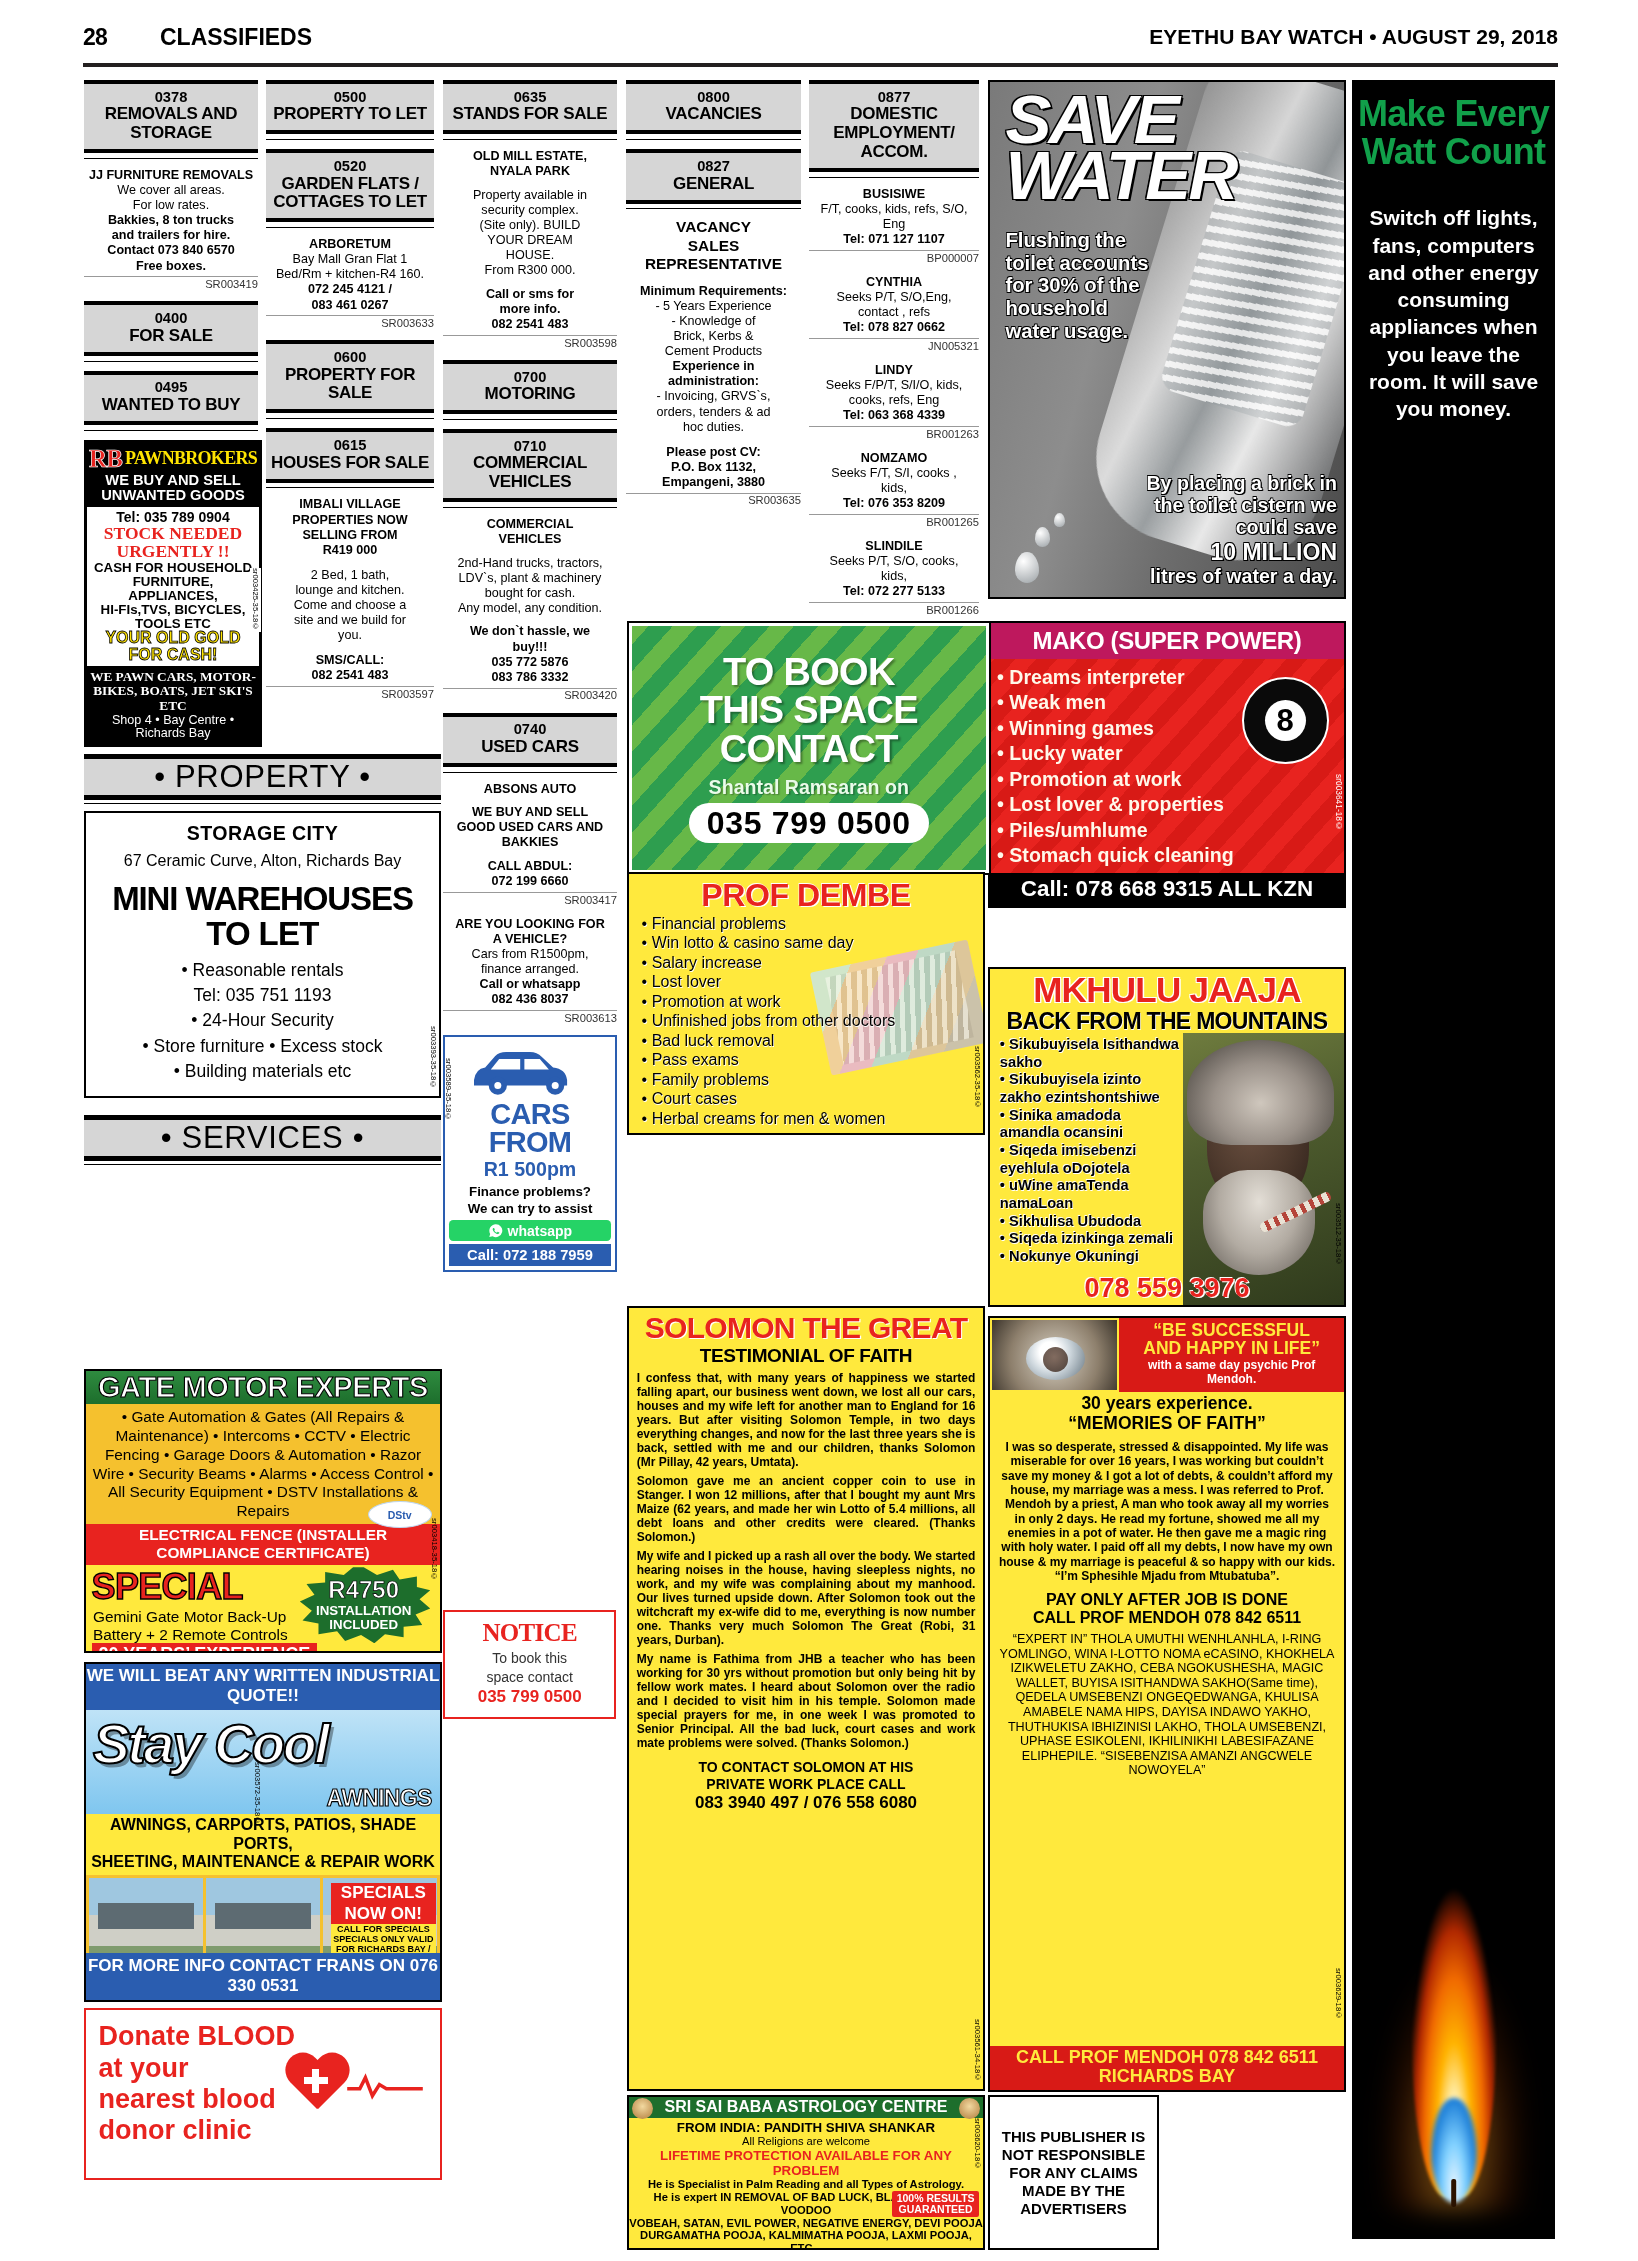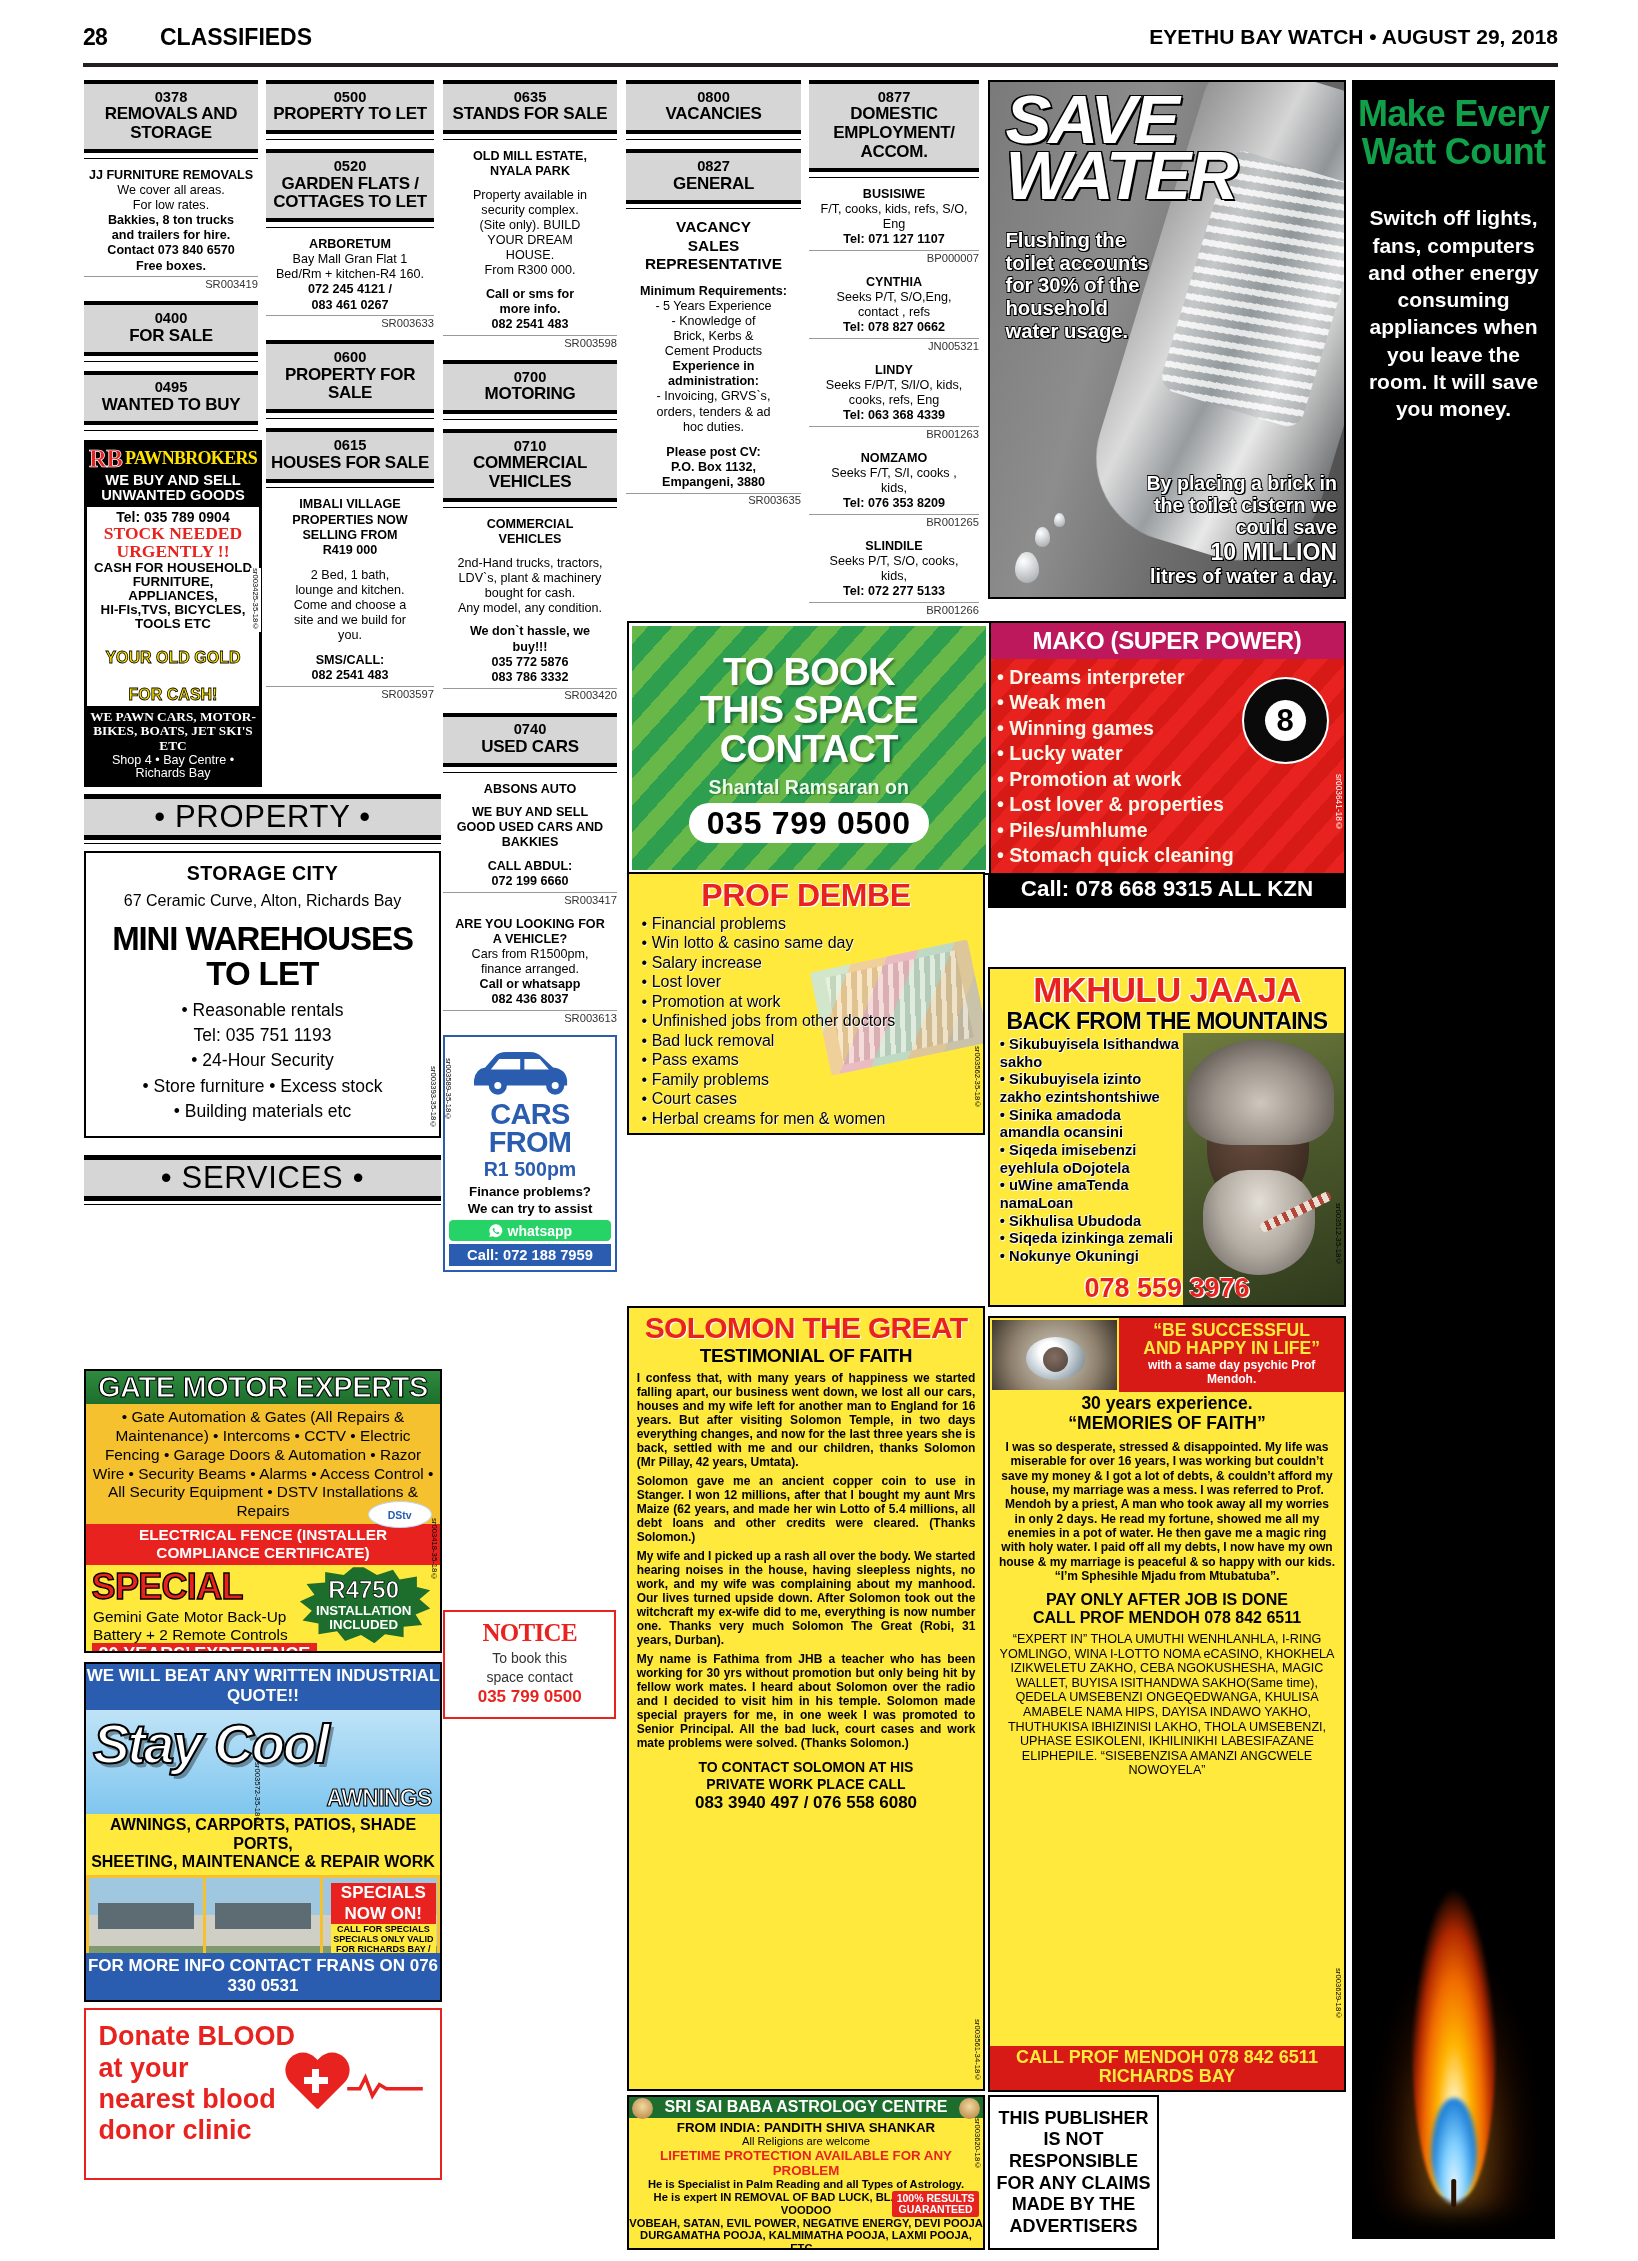--- a/index.html
+++ b/index.html
@@ -37,21 +37,21 @@
   .rb-top{padding:2.8px 2.8px 1.4px;}
   .rb-logo{display:flex;align-items:center;justify-content:center;gap:2.8px;}
   .rb-rb{font-family:"Liberation Serif",serif;font-weight:bold;font-size:25px;color:#e8231f;
         -webkit-text-stroke:0.7px #fff;letter-spacing:-0.7px;}
   .rb-pb{font-family:"Liberation Serif",serif;font-weight:bold;font-size:18px;color:#ffe400;letter-spacing:-0.7px;}
   .rb-wb{color:#fff;text-align:center;font-size:14.7px;font-weight:bold;line-height:1.05;}
   .rb-white{background:#fff;margin:2.1px 1.4px;padding:2.1px 1.4px;text-align:center;}
   .rb-tel{font-size:14px;font-weight:bold;}
   .rb-stock{font-family:"Liberation Serif",serif;font-size:17.5px;font-weight:bold;color:#e8231f;line-height:1.02;}
   .rb-cash{font-size:13.3px;font-weight:bold;line-height:1.05;}
-  .rb-gold{font-size:16px;font-weight:bold;color:#ffe400;-webkit-text-stroke:0.8px #000;line-height:1.05;margin-top:20px;}
+  .rb-gold{font-size:16px;font-weight:bold;color:#ffe400;-webkit-text-stroke:0.8px #000;line-height:1.05;}
   .rb-bot{color:#fff;text-align:center;font-size:12.6px;line-height:1.1;padding:1.4px 1.4px 3.5px;}
   .rb-bot .serif{font-family:"Liberation Serif",serif;font-weight:bold;font-size:13.3px;}
   .rb-code{position:absolute;right:-0.7px;top:126px;font-size:7.7px;color:#000;
            writing-mode:vertical-rl;background:#fff;padding:0.7px;}
 
   
   .secbar{border-top:5.6px solid #000;border-bottom:5.6px solid #000;background:#d6d6d6;text-align:center;}
   .secbar span{font-size:31px;letter-spacing:0.7px;}
   .secbar-wrap{margin:4.2px 0 7px;}
   .secbar-wrap .ul2{border-bottom:1.4px solid #000;height:2.8px;}
@@ -282,21 +282,21 @@
   .sai-rel{font-size:11.2px;text-align:center;}
   .sai-life{color:#e8231f;font-size:13.3px;font-weight:bold;text-align:center;margin-top:1.4px;}
   .sai-p{font-size:11.2px;font-weight:bold;text-align:center;line-height:1.14;}
   .sai-100{position:absolute;right:4.2px;bottom:31px;background:#e8231f;color:#fff;font-size:10.5px;font-weight:bold;
         text-align:center;padding:1.4px 4.2px;border-radius:2.1px;line-height:1.1;}
   .sai-code{position:absolute;right:0.7px;top:21px;font-size:7.7px;writing-mode:vertical-rl;}
 
   
   .pub{position:absolute;left:988px;top:2095px;width:167px;height:151px;border:2.1px solid #000;background:#fff;
        display:flex;align-items:center;justify-content:center;}
-  .pub p{font-size:18px;font-weight:bold;text-align:center;line-height:1.2;margin:0;}
+  .pub p{font-size:15px;font-weight:bold;text-align:center;line-height:1.2;margin:0;}
 
   ul{margin:0;padding:0;list-style:none;}
 </style>
 </head>
 <body>
 
 <div class="page">
 
   <div class="masthead">
     <div class="mh-left">28</div>

